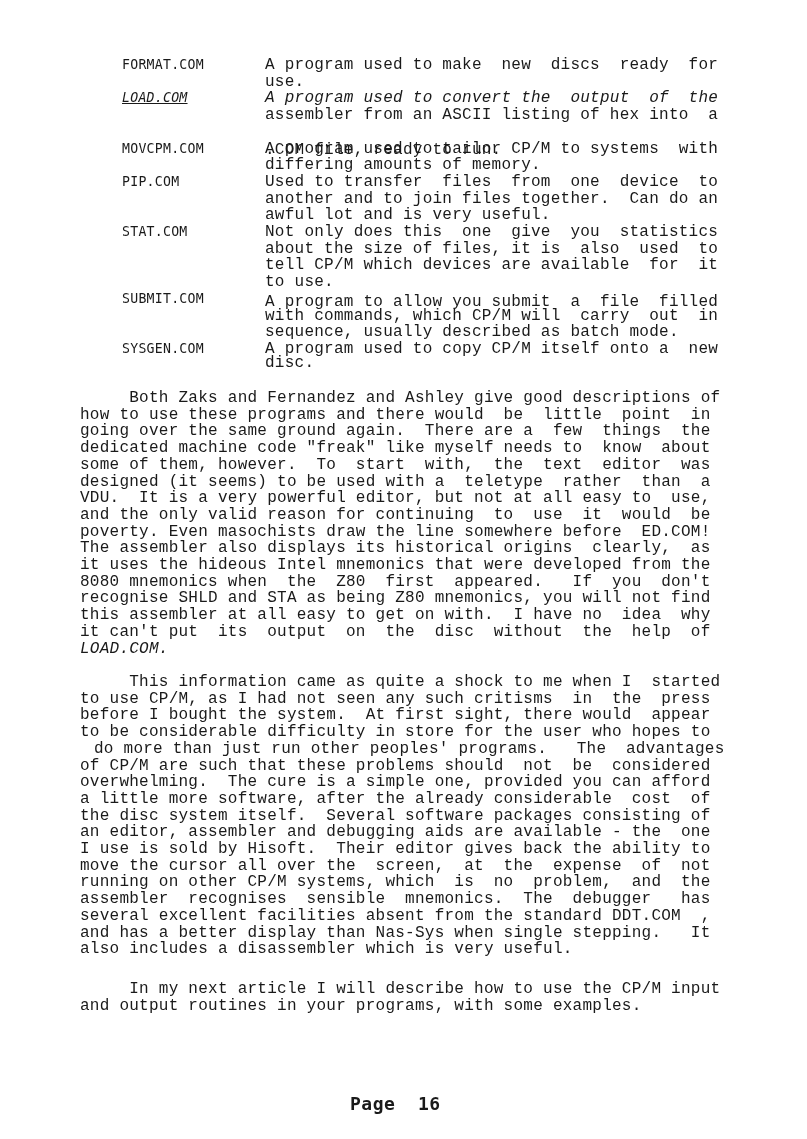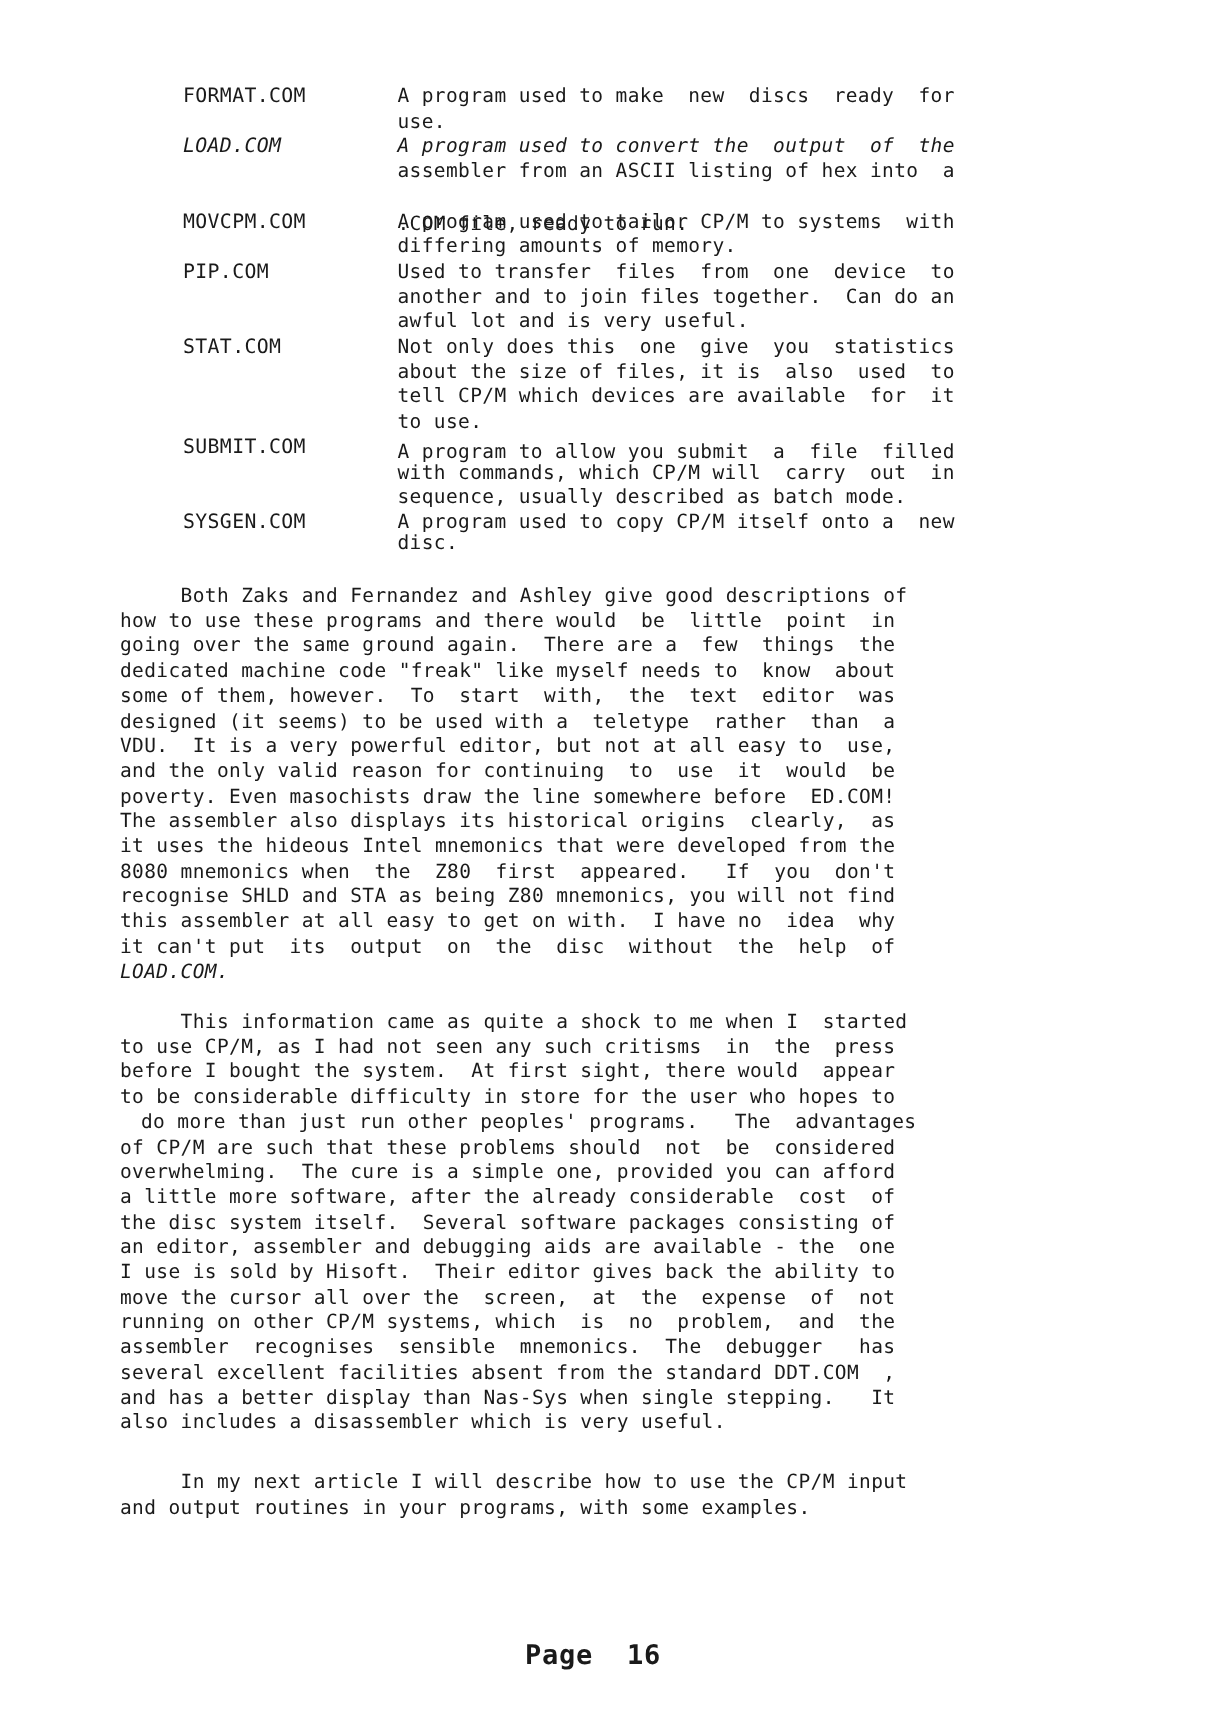--- a/index.html
+++ b/index.html
@@ -3,36 +3,37 @@
 <meta charset="utf-8">
 <style>
   html, body { margin: 0; padding: 0; background: #ffffff; }
   body {
     width: 807px; height: 1139px; position: relative; overflow: hidden;
     font-family: "DejaVu Sans Mono", "Liberation Mono", monospace;
     color: #1a1a1a;
   }
   .page { position: absolute; left: 0; top: 0; width: 807px; height: 1139px; }
   .line {
-    position: absolute; white-space: pre; font-size: 13px; line-height: 16.7px;
+    position: absolute; white-space: pre; font-size: 16px; line-height: 16.7px;
     letter-spacing: 0.25px;
+    font-family: Liberation Mono, monospace;
   }
   .italic { font-style: italic; }
   .term { position: absolute; left: 122px; white-space: pre; font-size: 13.2px; line-height: 16.7px; letter-spacing: 0.25px; }
   .footer { position: absolute; left: 350px; top: 1093px; font-size: 18px; font-weight: bold; white-space: pre; letter-spacing: 0.5px; }
 </style>
 </head>
 <body>
 
 <div class="page">
   <div id="glossary">
       <div class="term" style="top: 57px;">FORMAT.COM</div>
       <div class="line" style="left: 265px; top: 57px;">A program used to make  new  discs  ready  for</div>
       <div class="line" style="left: 265px; top: 73.7px;">use.</div>
-      <div class="term italic" style="top: 90.4px;">LOAD.COM</div>
+      <div class="term italic" style="top: 90.4px; text-decoration: underline;">LOAD.COM</div>
       <div class="line italic" style="left: 265px; top: 90.4px;">A program used to convert the  output  of  the</div>
       <div class="line" style="left: 265px; top: 107.1px;">assembler from an ASCII listing of hex into  a</div>
       <div class="line" style="left: 265px; top: 142px;">.COM file, ready to run.</div>
       <div class="term" style="top: 140.5px;">MOVCPM.COM</div>
       <div class="line" style="left: 265px; top: 140.5px;">A program used to tailor CP/M to systems  with</div>
       <div class="line" style="left: 265px; top: 157.2px;">differing amounts of memory.</div>
       <div class="term" style="top: 173.9px;">PIP.COM</div>
       <div class="line" style="left: 265px; top: 173.9px;">Used to transfer  files  from  one  device  to</div>
       <div class="line" style="left: 265px; top: 190.6px;">another and to join files together.  Can do an</div>
       <div class="line" style="left: 265px; top: 207.3px;">awful lot and is very useful.</div>

